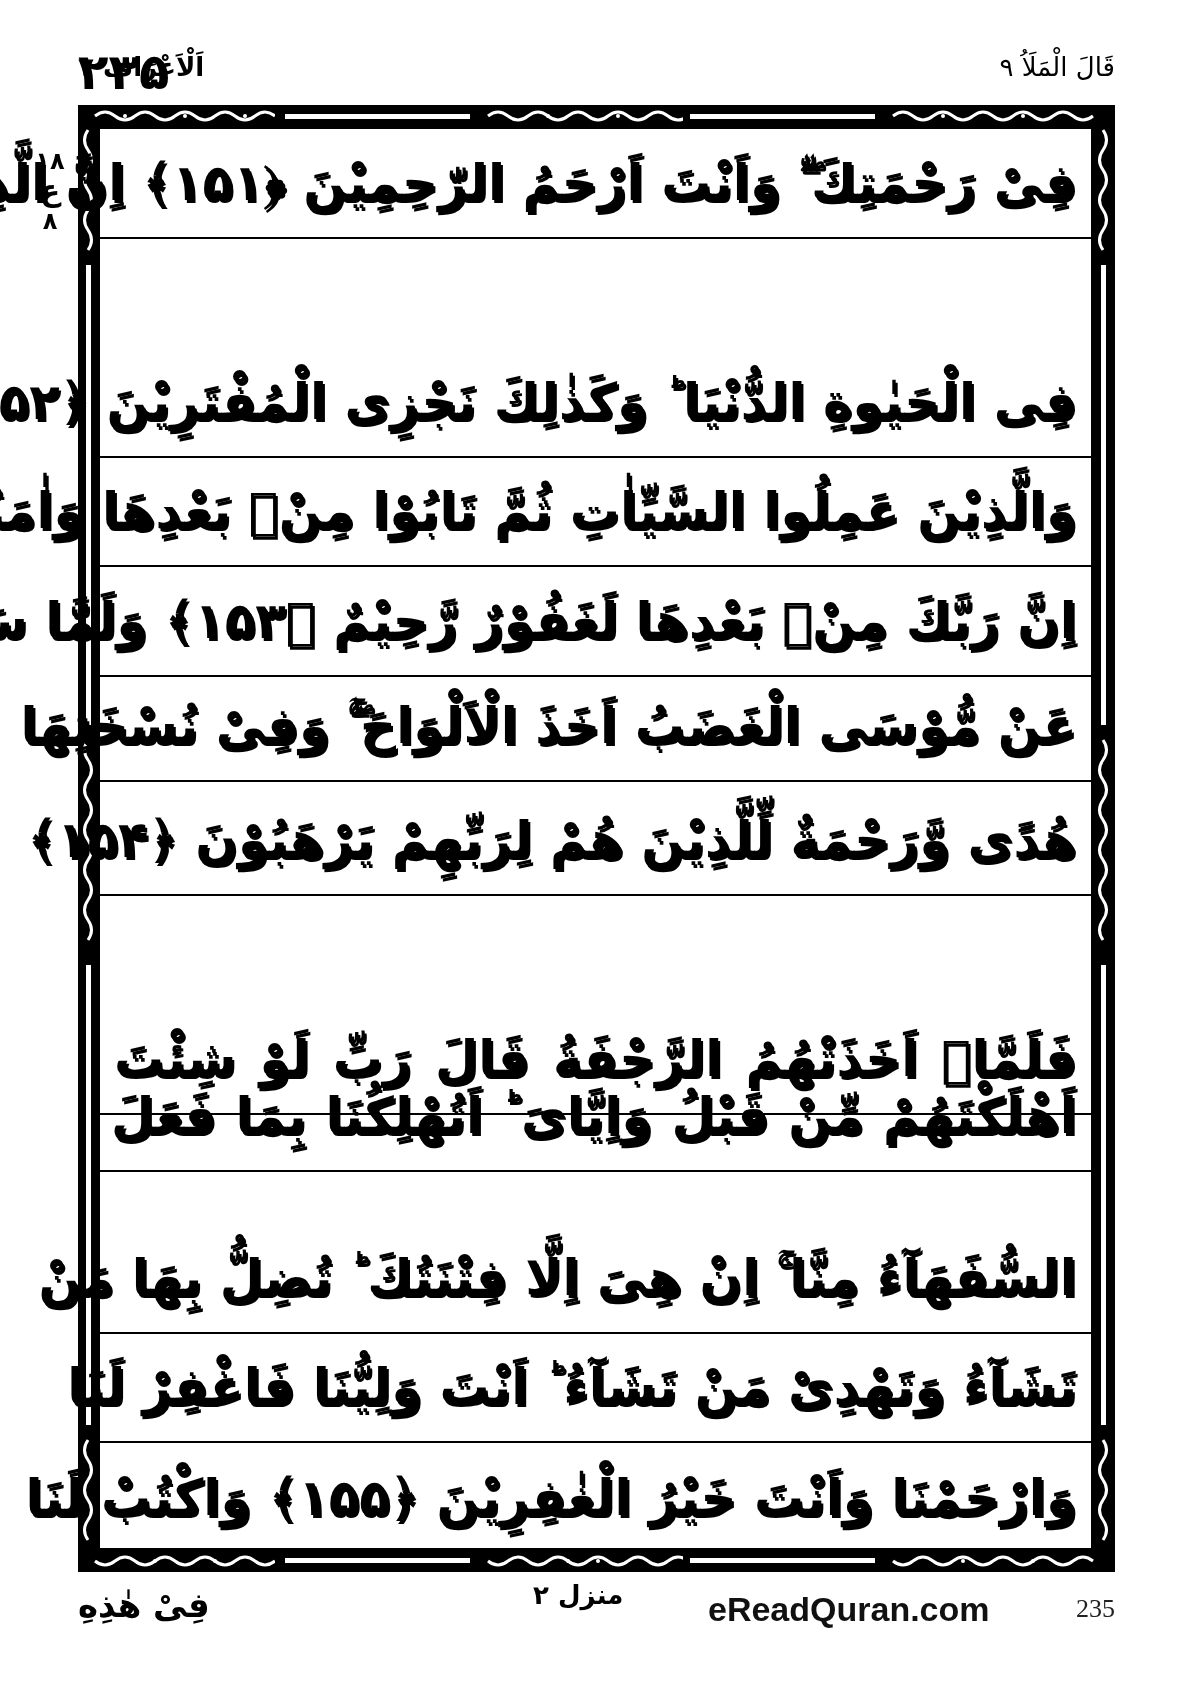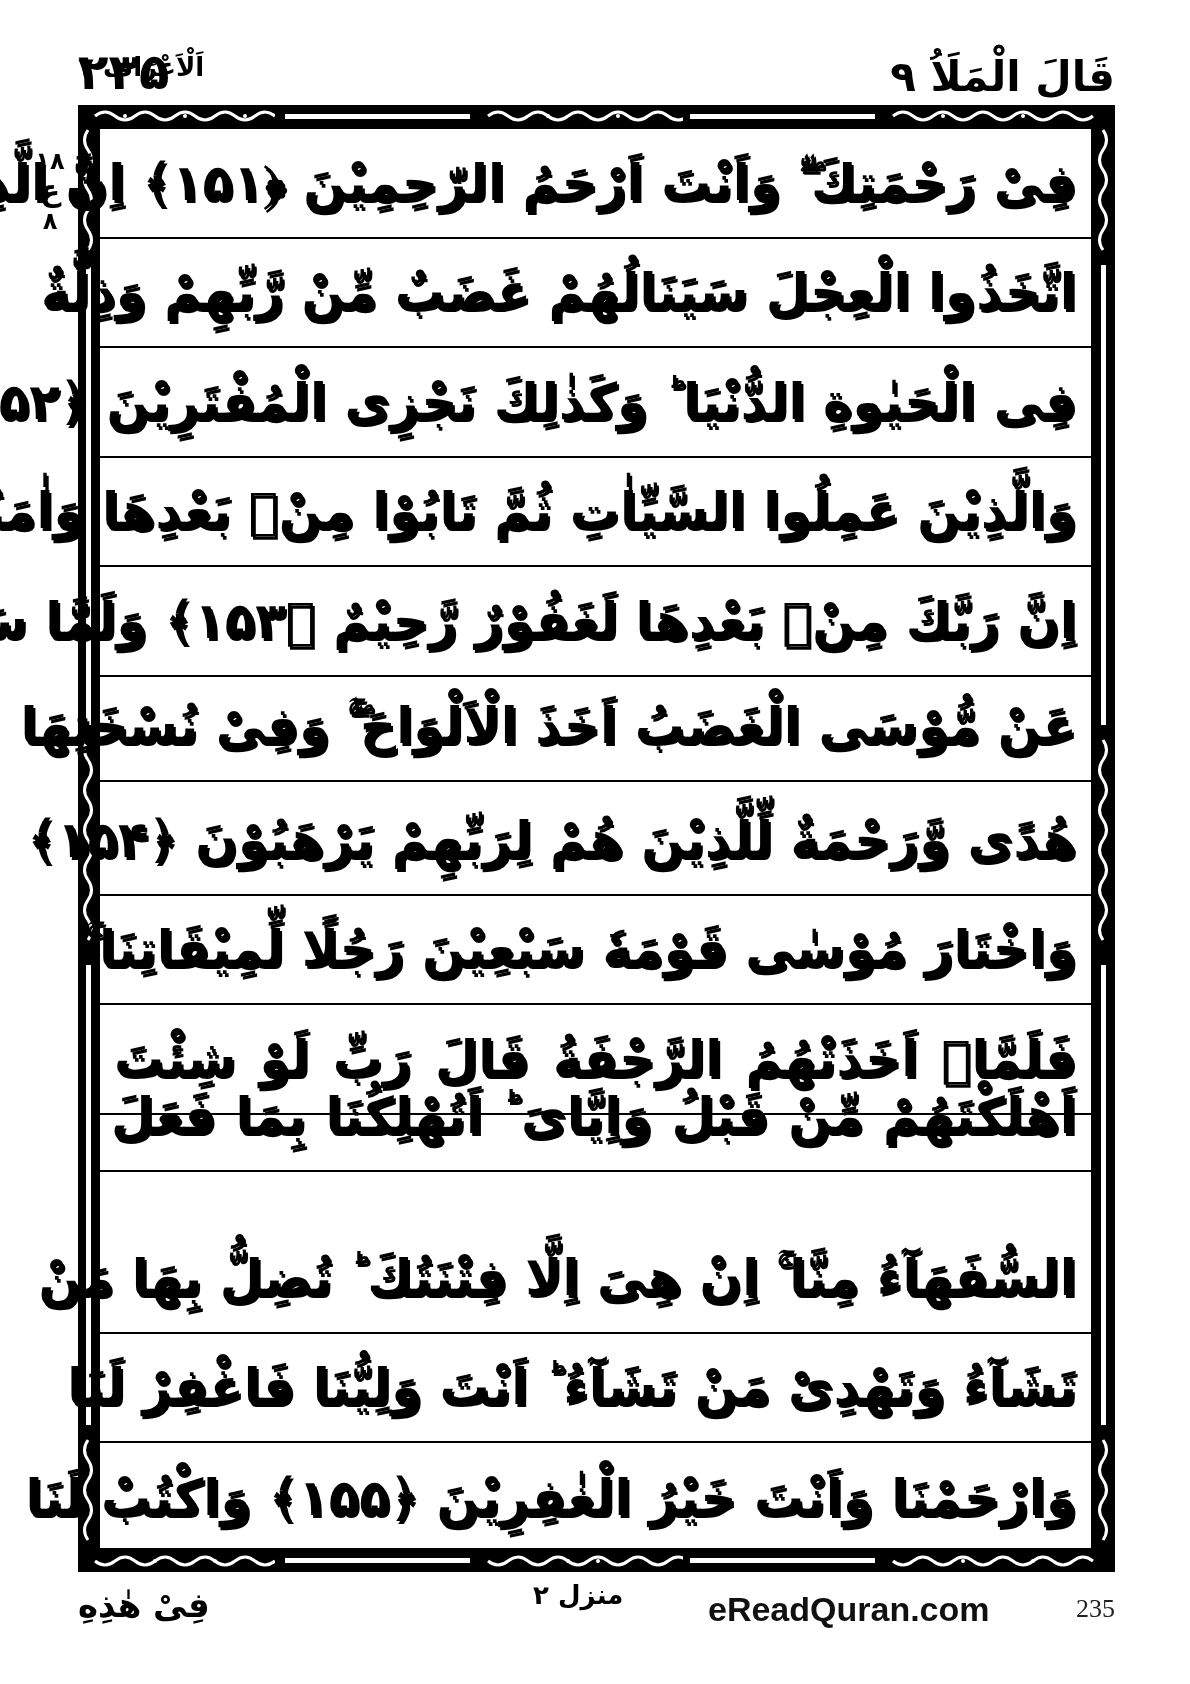--- a/index.html
+++ b/index.html
@@ -1,21 +1,21 @@
 <!DOCTYPE html>
 <html><head>
 <meta charset="utf-8">
 <style>
   html, body { margin:0; padding:0; background:#ffffff; }
   body { width:1190px; height:1684px; position:relative; overflow:hidden; font-family:"DejaVu Sans", sans-serif; color:#000; }
 
   .header { position:absolute; top:42px; left:78px; width:1037px; height:60px; }
   .hdr-left { position:absolute; left:0; top:10px; font-size:26px; font-weight:bold; direction:rtl; font-family:"DejaVu Sans", sans-serif; }
   .hdr-center { position:absolute; left:0; right:0; top:0; font-size:50px; font-weight:bold; line-height:60px; font-family:"DejaVu Sans", sans-serif; }
-  .hdr-right { position:absolute; right:0; top:10px; font-size:42px; font-weight:bold; direction:rtl; font-family:"DejaVu Sans", sans-serif; }
+  .hdr-right { position:absolute; right:0; top:10px; font-size:26px; font-weight:normal; direction:rtl; font-family:"DejaVu Sans", sans-serif; }
 
   .side-marker { position:absolute; left:30px; top:148px; width:40px; text-align:center; font-size:24px; line-height:26px; font-weight:bold; font-family:"DejaVu Sans", sans-serif; }
   .side-marker span { display:block; }
 
   .frame { position:absolute; left:78px; top:105px; width:1037px; height:1467px; background:#000; box-sizing:border-box; }
   .white-bar { position:absolute; background:#fff; }
   .ornament { position:absolute; }
   .ornament svg { display:block; }
 
   .text-area { position:absolute; left:98px; top:127px; width:995px; height:1423px; background:#fff; border:2px solid #000; box-sizing:border-box; }
@@ -130,40 +130,34 @@
     <svg width="15" height="115" viewBox="0 0 15 115">
         <path d="M7 5 q7 10 0 20 t0 20 t0 20 t0 20 t0 20" stroke="#fff" stroke-width="3" fill="none"></path>
       </svg>
   </div>
 </div>
 
 <div class="text-area">
   <div class="line" style="top:0px;">
       <div class="line-text">فِیْ رَحْمَتِكَ ۖ٘ وَاَنْتَ اَرْحَمُ الرّٰحِمِیْنَ ﴿۱۵۱﴾ اِنَّ الَّذِیْنَ</div>
     </div>
-  <div class="line" style="top:109.5px;">
-      <div class="line-text">اتَّخَذُوا الْعِجْلَ سَیَنَالُهُمْ غَضَبٌ مِّنْ رَّبِّهِمْ وَذِلَّةٌ</div>
-    </div>
   <div class="line" style="top:219px;">
       <div class="line-text">فِی الْحَیٰوةِ الدُّنْیَا ؕ وَكَذٰلِكَ نَجْزِی الْمُفْتَرِیْنَ ﴿۱۵۲﴾</div>
     </div>
   <div class="line" style="top:328.5px;">
       <div class="line-text">وَالَّذِیْنَ عَمِلُوا السَّیِّاٰتِ ثُمَّ تَابُوْا مِنْۢ بَعْدِهَا وَاٰمَنُوْۤا ز</div>
     </div>
   <div class="line" style="top:438px;">
       <div class="line-text">اِنَّ رَبَّكَ مِنْۢ بَعْدِهَا لَغَفُوْرٌ رَّحِیْمٌ ﴿۱۵۳﴾ وَلَمَّا سَكَتَ</div>
     </div>
   <div class="line" style="top:543px;">
       <div class="line-text">عَنْ مُّوْسَی الْغَضَبُ اَخَذَ الْاَلْوَاحَ ۖۚ وَفِیْ نُسْخَتِهَا</div>
     </div>
   <div class="line" style="top:657px;">
       <div class="line-text">هُدًی وَّرَحْمَةٌ لِّلَّذِیْنَ هُمْ لِرَبِّهِمْ یَرْهَبُوْنَ ﴿۱۵۴﴾</div>
-    </div>
-  <div class="line" style="top:766.5px;">
-      <div class="line-text">وَاخْتَارَ مُوْسٰی قَوْمَهٗ سَبْعِیْنَ رَجُلًا لِّمِیْقَاتِنَا ۚ</div>
     </div>
   <div class="line" style="top:876px;">
       <div class="line-text">فَلَمَّاۤ اَخَذَتْهُمُ الرَّجْفَةُ قَالَ رَبِّ لَوْ شِئْتَ</div>
     </div>
   <div class="line" style="top:933px;padding-left:11px;">
       <div class="line-text">اَهْلَكْتَهُمْ مِّنْ قَبْلُ وَاِیَّایَ ؕ اَتُهْلِكُنَا بِمَا فَعَلَ</div>
     </div>
   <div class="line" style="top:1095px;">
       <div class="line-text">السُّفَهَآءُ مِنَّا ۚ اِنْ هِیَ اِلَّا فِتْنَتُكَ ؕ تُضِلُّ بِهَا مَنْ</div>
     </div>

